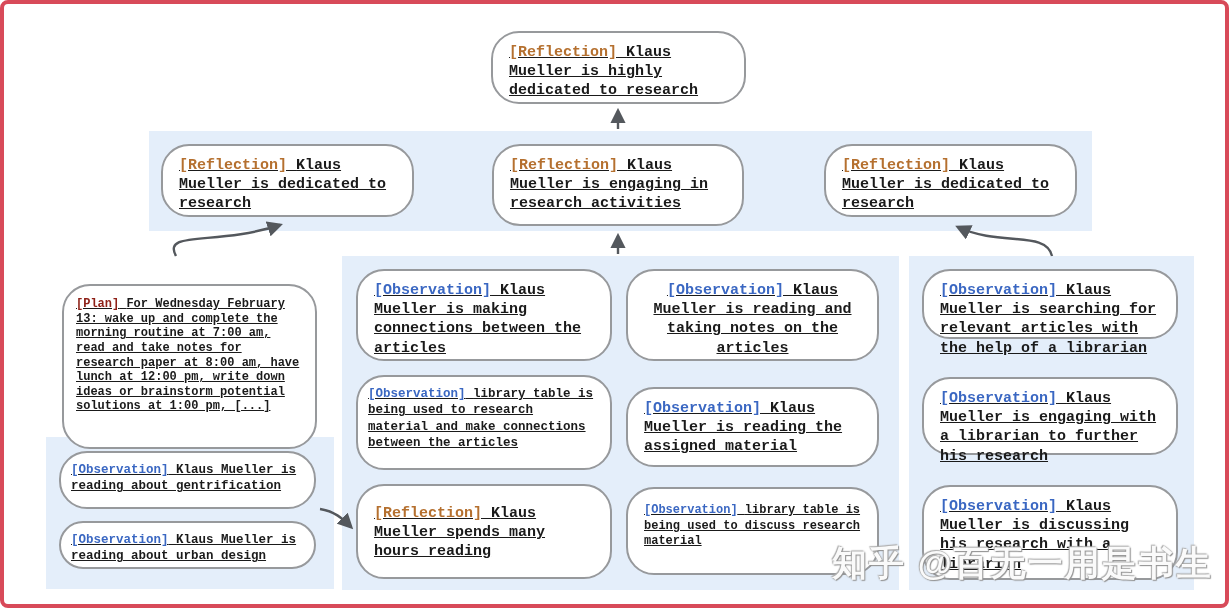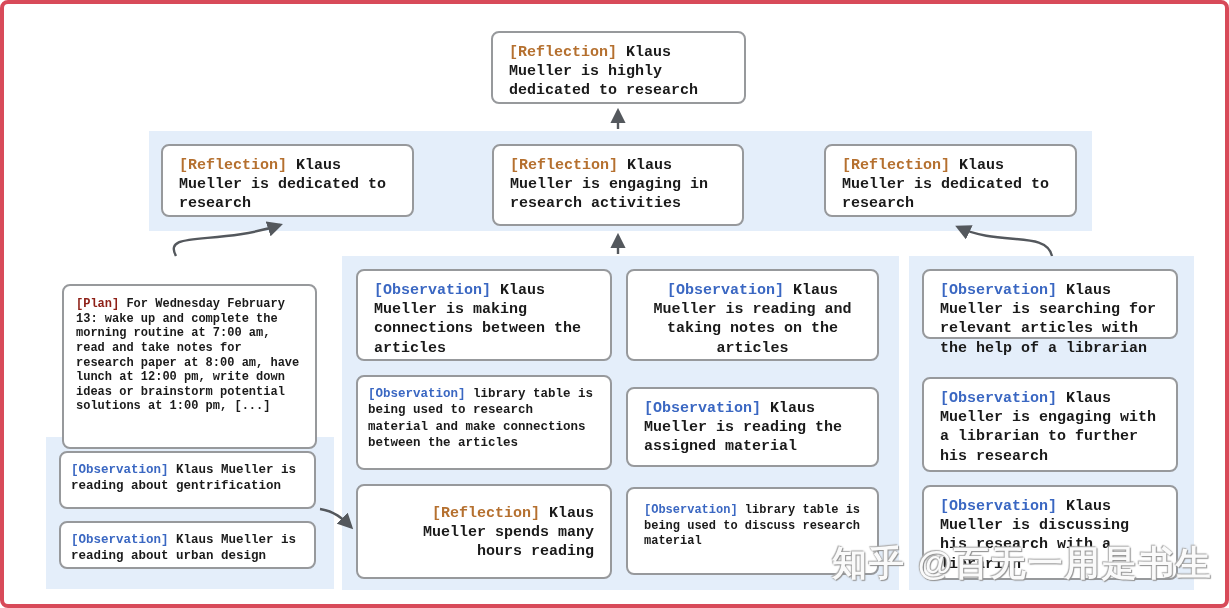--- a/index.html
+++ b/index.html
@@ -5,23 +5,24 @@
   html,body{margin:0;padding:0;background:#ffffff;}
   .canvas{
     position:relative;width:1229px;height:608px;background:#ffffff;
     border:4px solid var(--frame,#d84a59);border-radius:8px;box-sizing:border-box;
     font-family:"Liberation Mono","DejaVu Sans Mono",monospace;font-weight:bold;
     overflow:hidden;
   }
   .band{position:absolute;background:var(--band,#e4eefa);}
   .node{
     position:absolute;background:#ffffff;
-    border:2.5px solid var(--box_border,#97999c);border-radius:8px;
+    border:2.5px solid var(--box_border,#97999c);border-radius:28px;
     box-sizing:border-box;color:var(--body_text,#1a1a1a);
     padding:10px 16px;
+    text-decoration:underline;
   }
   .fs15{font-size:15px;line-height:1.28;}
   .fs145{font-size:12px;line-height:1.3;}
   .fs13{font-size:12px;line-height:1.22;padding:11px 12px;margin-top:27px;}
   .fs125{font-size:12.5px;line-height:1.3;padding:9px 10px;}
   .tag-reflection{color:var(--reflection_label,#b5702f);}
   .tag-observation{color:var(--observation_label,#3a67c2);}
   .tag-plan{color:var(--plan_label,#8e2017);}
   .arrows{position:absolute;left:0;top:0;width:1229px;height:608px;pointer-events:none;}
   .watermark{
@@ -88,21 +89,21 @@
   </div>
 
   <div class="node fs15" style="left:352px;top:265px;width:256px;height:92px;">
     <span class="tag-observation">[Observation]</span>
     <span>Klaus Mueller is making connections between the articles</span>
   </div>
   <div class="node fs125" style="left:352px;top:371px;width:256px;height:95px;">
     <span class="tag-observation">[Observation]</span>
     <span>library table is being used to research material and make connections between the articles</span>
   </div>
-  <div class="node fs15" style="left:352px;top:480px;width:256px;height:95px;padding-top:18px;text-align:right;">
+  <div class="node fs15" style="left:352px;top:480px;width:256px;height:95px;padding-top:18px;">
     <span class="tag-reflection">[Reflection]</span>
     <span>Klaus Mueller spends many hours reading</span>
   </div>
 
   <div class="node fs15" style="left:622px;top:265px;width:253px;height:92px;text-align:center;">
     <span class="tag-observation">[Observation]</span>
     <span>Klaus Mueller is reading and taking notes on the articles</span>
   </div>
   <div class="node fs15" style="left:622px;top:383px;width:253px;height:80px;">
     <span class="tag-observation">[Observation]</span>
@@ -110,21 +111,21 @@
   </div>
   <div class="node fs145" style="left:622px;top:483px;width:253px;height:88px;padding-top:14px;">
     <span class="tag-observation">[Observation]</span>
     <span>library table is being used to discuss research material</span>
   </div>
 
   <div class="node fs15" style="left:918px;top:265px;width:256px;height:70px;">
     <span class="tag-observation">[Observation]</span>
     <span>Klaus Mueller is searching for relevant articles with the help of a librarian</span>
   </div>
-  <div class="node fs15" style="left:918px;top:373px;width:256px;height:95px;">
+  <div class="node fs15" style="left:918px;top:373px;width:256px;height:78px;">
     <span class="tag-observation">[Observation]</span>
     <span>Klaus Mueller is engaging with a librarian to further his research</span>
   </div>
   <div class="node fs15" style="left:918px;top:481px;width:256px;height:95px;">
     <span class="tag-observation">[Observation]</span>
     <span>Klaus Mueller is discussing his research with a librarian</span>
   </div>
 
   <div class="watermark">知乎 @百无一用是书生</div>
 

